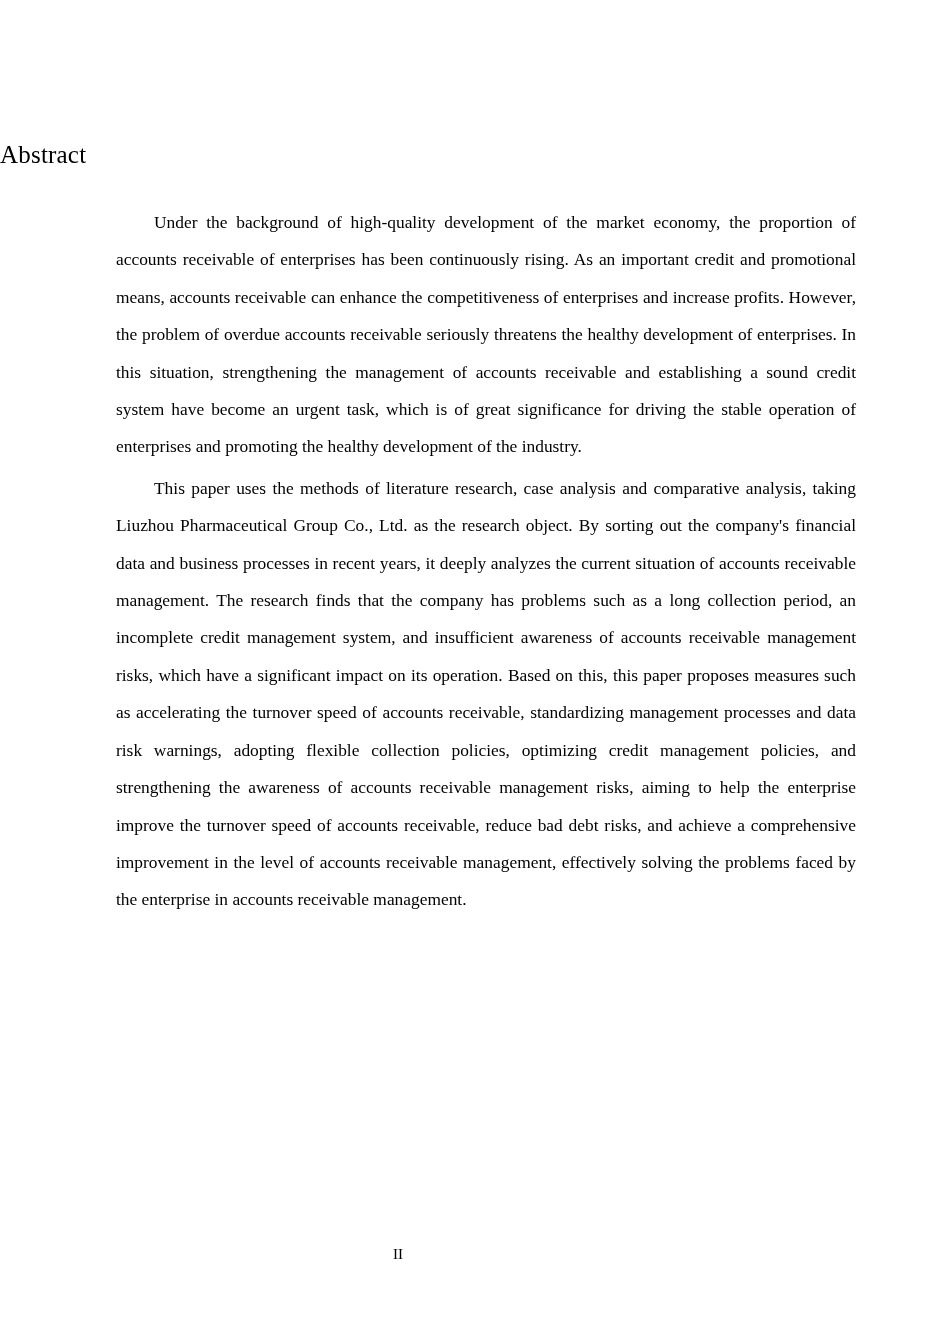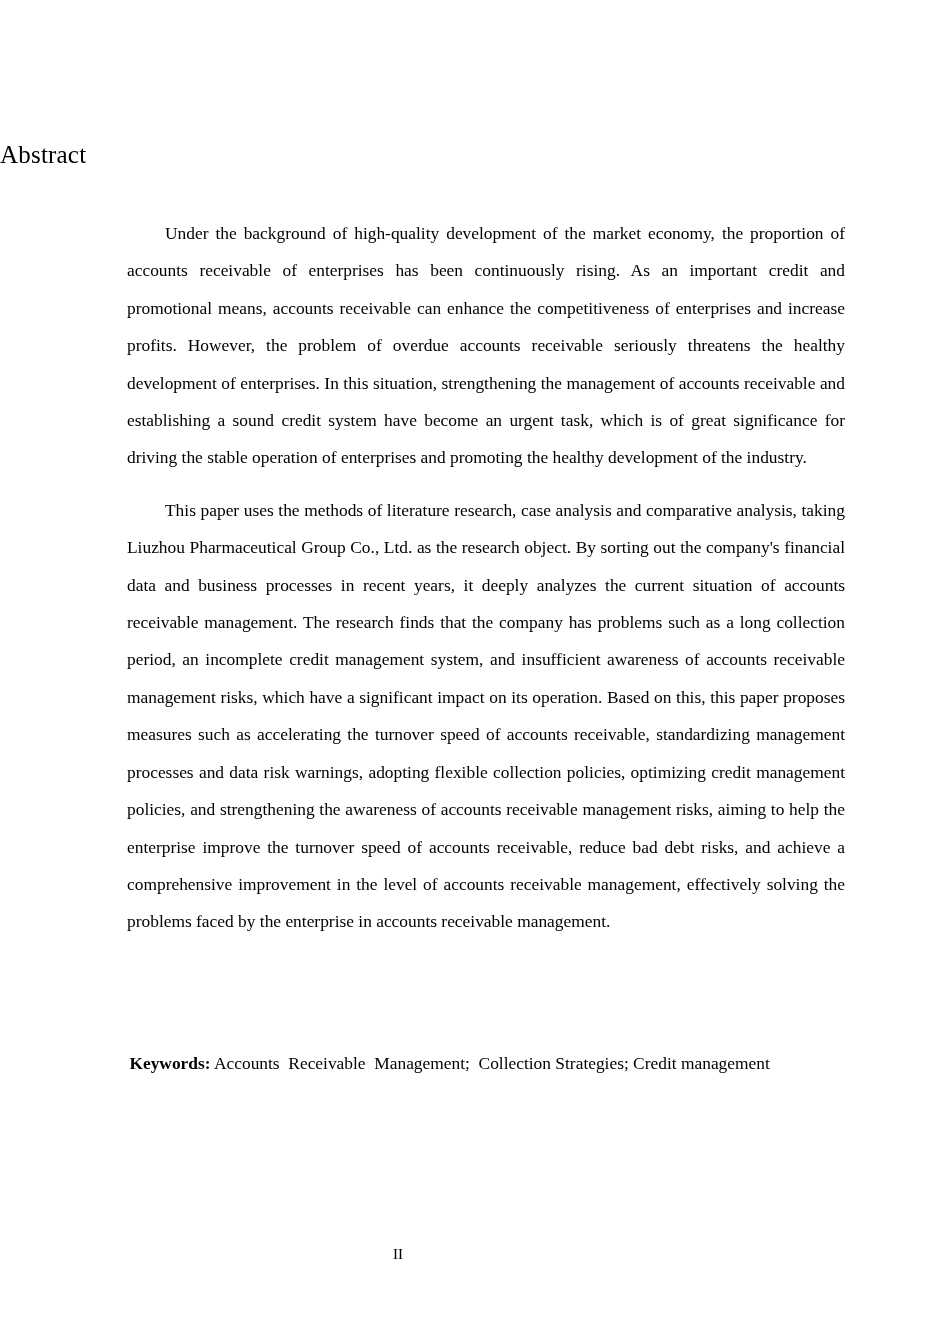--- a/index.html
+++ b/index.html
@@ -31,21 +31,21 @@
     line-height: 32px;
     letter-spacing: 0.2px;
   }
   .body-block {
     position: absolute;
     top: 200px;
     left: 112px;
     width: 748px;
   }
   p.para {
-    margin: 15px;
+    margin: 4px;
     text-align: justify;
     text-justify: inter-word;
     font-size: 17.4px;
     line-height: 37.4px;
     text-indent: 38px;
     hyphens: none;
   }
   p.para.last-line-left {
     text-align-last: left;
   }
@@ -80,19 +80,16 @@
 
 <div class="page">
 
   <h1 class="page-title">Abstract</h1>
 
   <div class="body-block">
     <p class="para last-line-left">Under the background of high-quality development of the market economy, the proportion of accounts receivable of enterprises has been continuously rising. As an important credit and promotional means, accounts receivable can enhance the competitiveness of enterprises and increase profits. However, the problem of overdue accounts receivable seriously threatens the healthy development of enterprises. In this situation, strengthening the management of accounts receivable and establishing a sound credit system have become an urgent task, which is of great significance for driving the stable operation of enterprises and promoting the healthy development of the industry.</p>
     <p class="para last-line-left">This paper uses the methods of literature research, case analysis and comparative analysis, taking Liuzhou Pharmaceutical Group Co., Ltd. as the research object. By sorting out the company's financial data and business processes in recent years, it deeply analyzes the current situation of accounts receivable management. The research finds that the company has problems such as a long collection period, an incomplete credit management system, and insufficient awareness of accounts receivable management risks, which have a significant impact on its operation. Based on this, this paper proposes measures such as accelerating the turnover speed of accounts receivable, standardizing management processes and data risk warnings, adopting flexible collection policies, optimizing credit management policies, and strengthening the awareness of accounts receivable management risks, aiming to help the enterprise improve the turnover speed of accounts receivable, reduce bad debt risks, and achieve a comprehensive improvement in the level of accounts receivable management, effectively solving the problems faced by the enterprise in accounts receivable management.</p>
   </div>
 
-  <div class="keywords-line">
-    <span class="keywords-label">Keywords:</span><span class="keywords-value"> Accounts  Receivable  Management;  Collection Strategies; Credit management</span>
-  </div>
 
   <div class="page-number">II</div>
 
 </div>
 
 </body></html>

